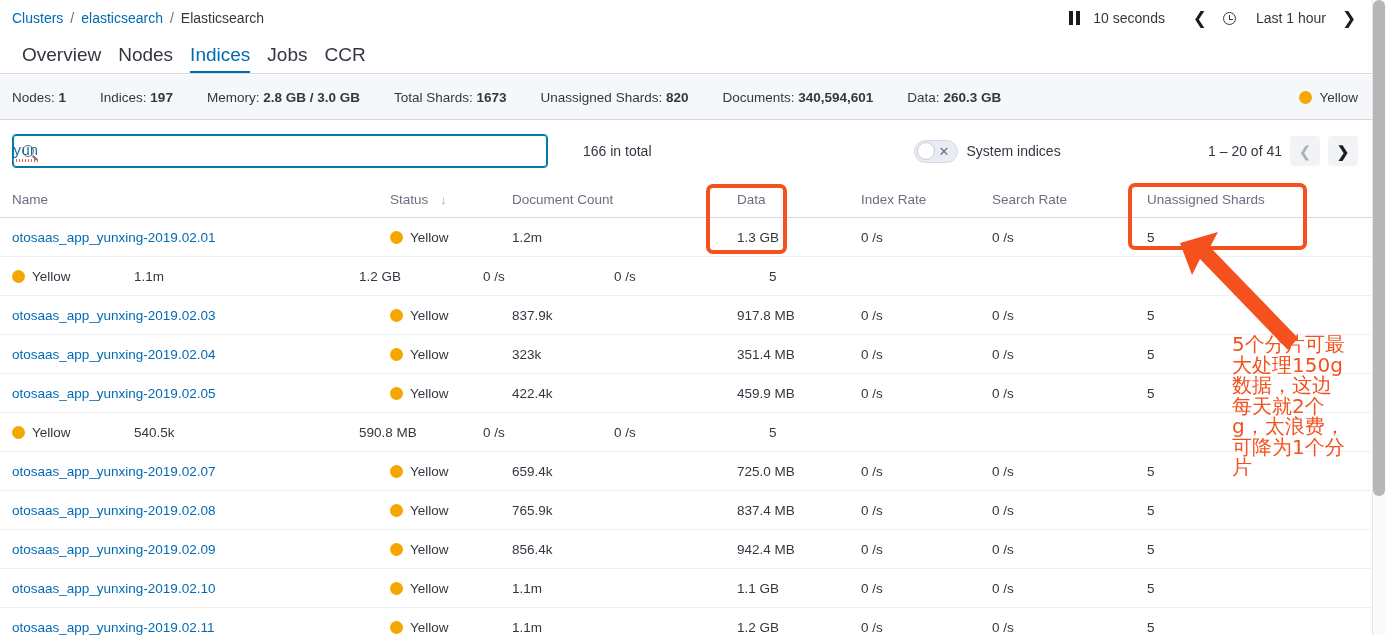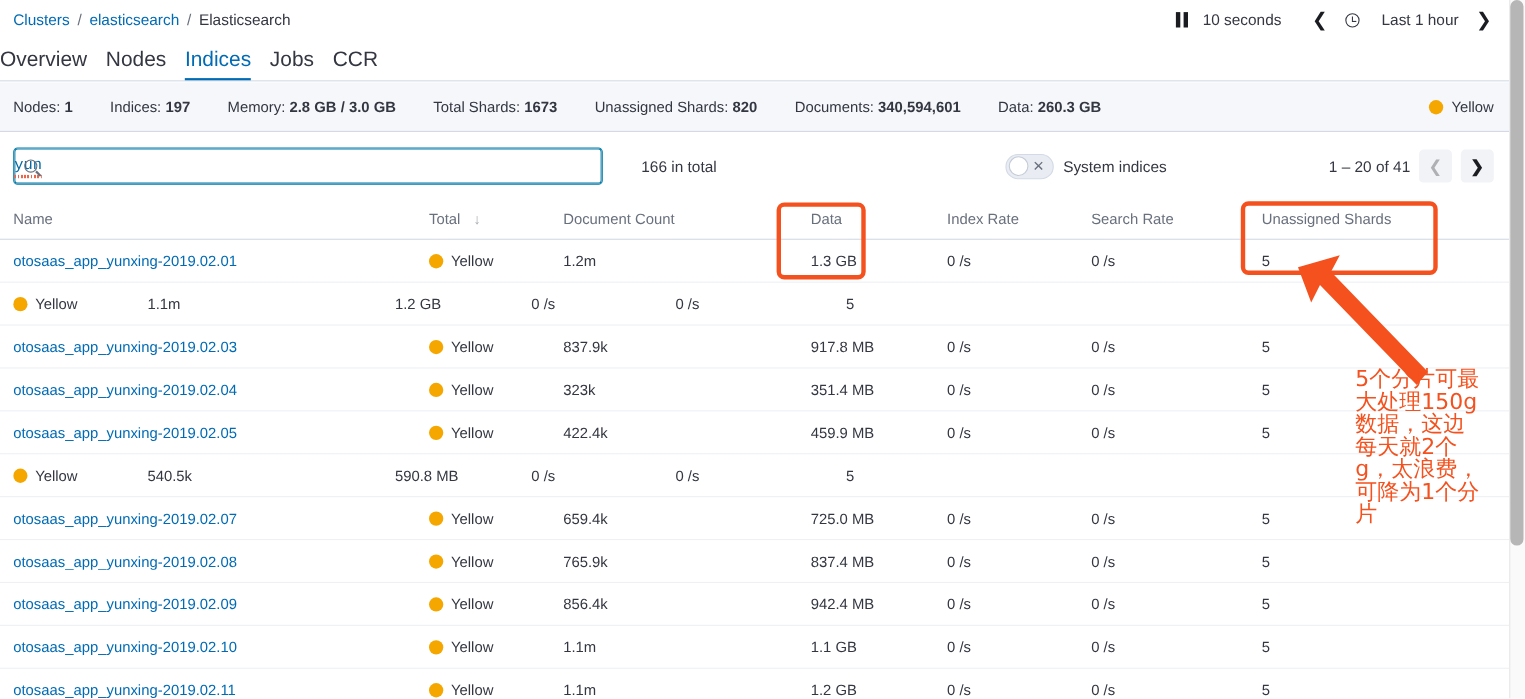--- a/index.html
+++ b/index.html
@@ -39,21 +39,21 @@
     cursor: pointer; font-size: 17px; color: #1a1c21; line-height: 1;
   }
   .time-label { font-size: 14px; color: #343741; display: flex; align-items: center; gap: 20px; margin: 0 10px; }
   .clock-ico { width: 13px; height: 13px; border: 1.4px solid #343741; border-radius: 50%; position: relative; display:inline-block; }
   .clock-ico::before { content:""; position:absolute; left:5px; top:2.5px; width:1.4px; height:4.2px; background:#343741; }
   .clock-ico::after { content:""; position:absolute; left:5.2px; top:6px; width:3.4px; height:1.4px; background:#343741; }
 
   
   .tabs {
     position: absolute; left: 0; top: 36px; width: 1372px; height: 38px;
-    display: flex; align-items: flex-end; gap: 17px; padding: 0 0 0 0;
+    display: flex; align-items: flex-end; gap: 17px; padding: 0 0 0 22px;
     border-bottom: 1px solid #d3dae6;
     background: #fff;
   }
   .tab {
     font-size: 19px; color: #343741; cursor: pointer;
     padding-bottom: 7px; border-bottom: 2px solid transparent;
     line-height: 1;
   }
   .tab.active { color: #006bb4; border-bottom-color: #006bb4; }
 
@@ -253,21 +253,21 @@
       <span class="pager-text">1 – 20 of 41</span>
       <div class="pgbtn prev">❮</div>
       <div class="pgbtn next">❯</div>
     </div>
   </div>
 
   <div class="table">
     <div class="trow thead">
       <div class="cell c-name">Name</div>
       <div class="cell c-status">
-        <span>Total</span>
+        <span>Status</span>
         <span class="sort-arrow">↓</span>
       </div>
       <div class="cell c-docs">Document Count</div>
       <div class="cell c-data">Data</div>
       <div class="cell c-irate">Index Rate</div>
       <div class="cell c-srate">Search Rate</div>
       <div class="cell c-shards">Unassigned Shards</div>
     </div>
 
     <div id="rows">

